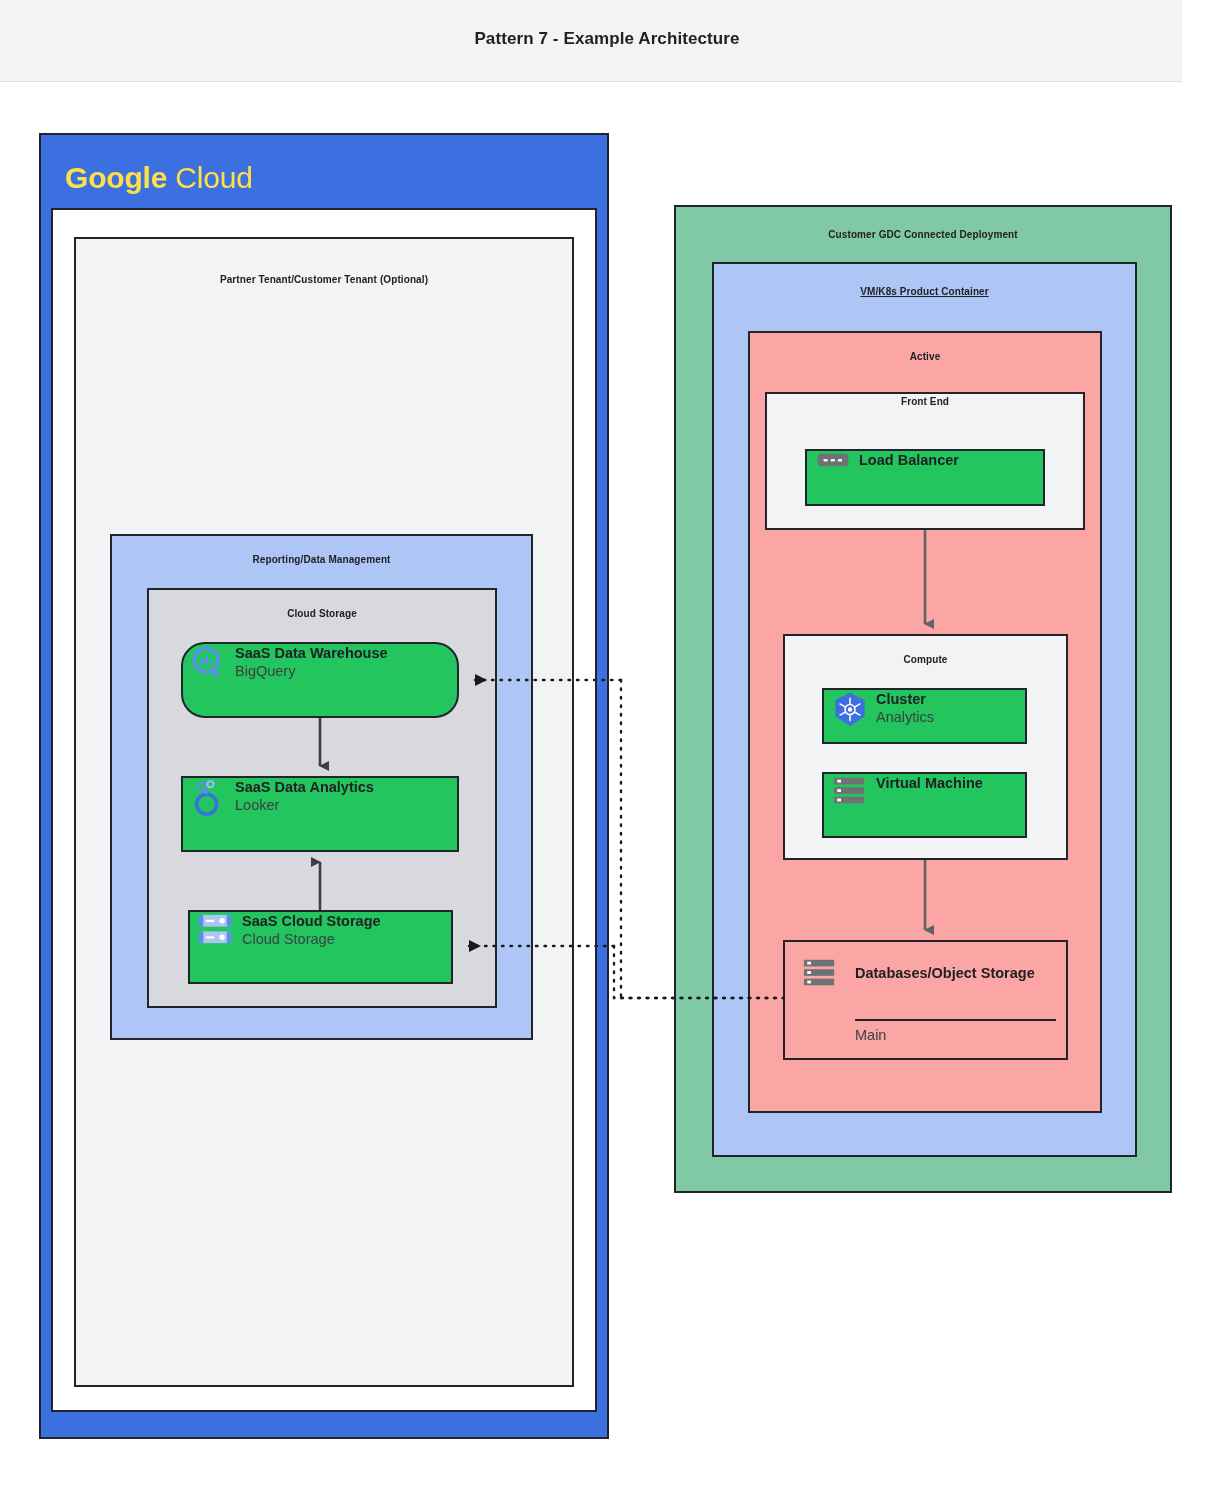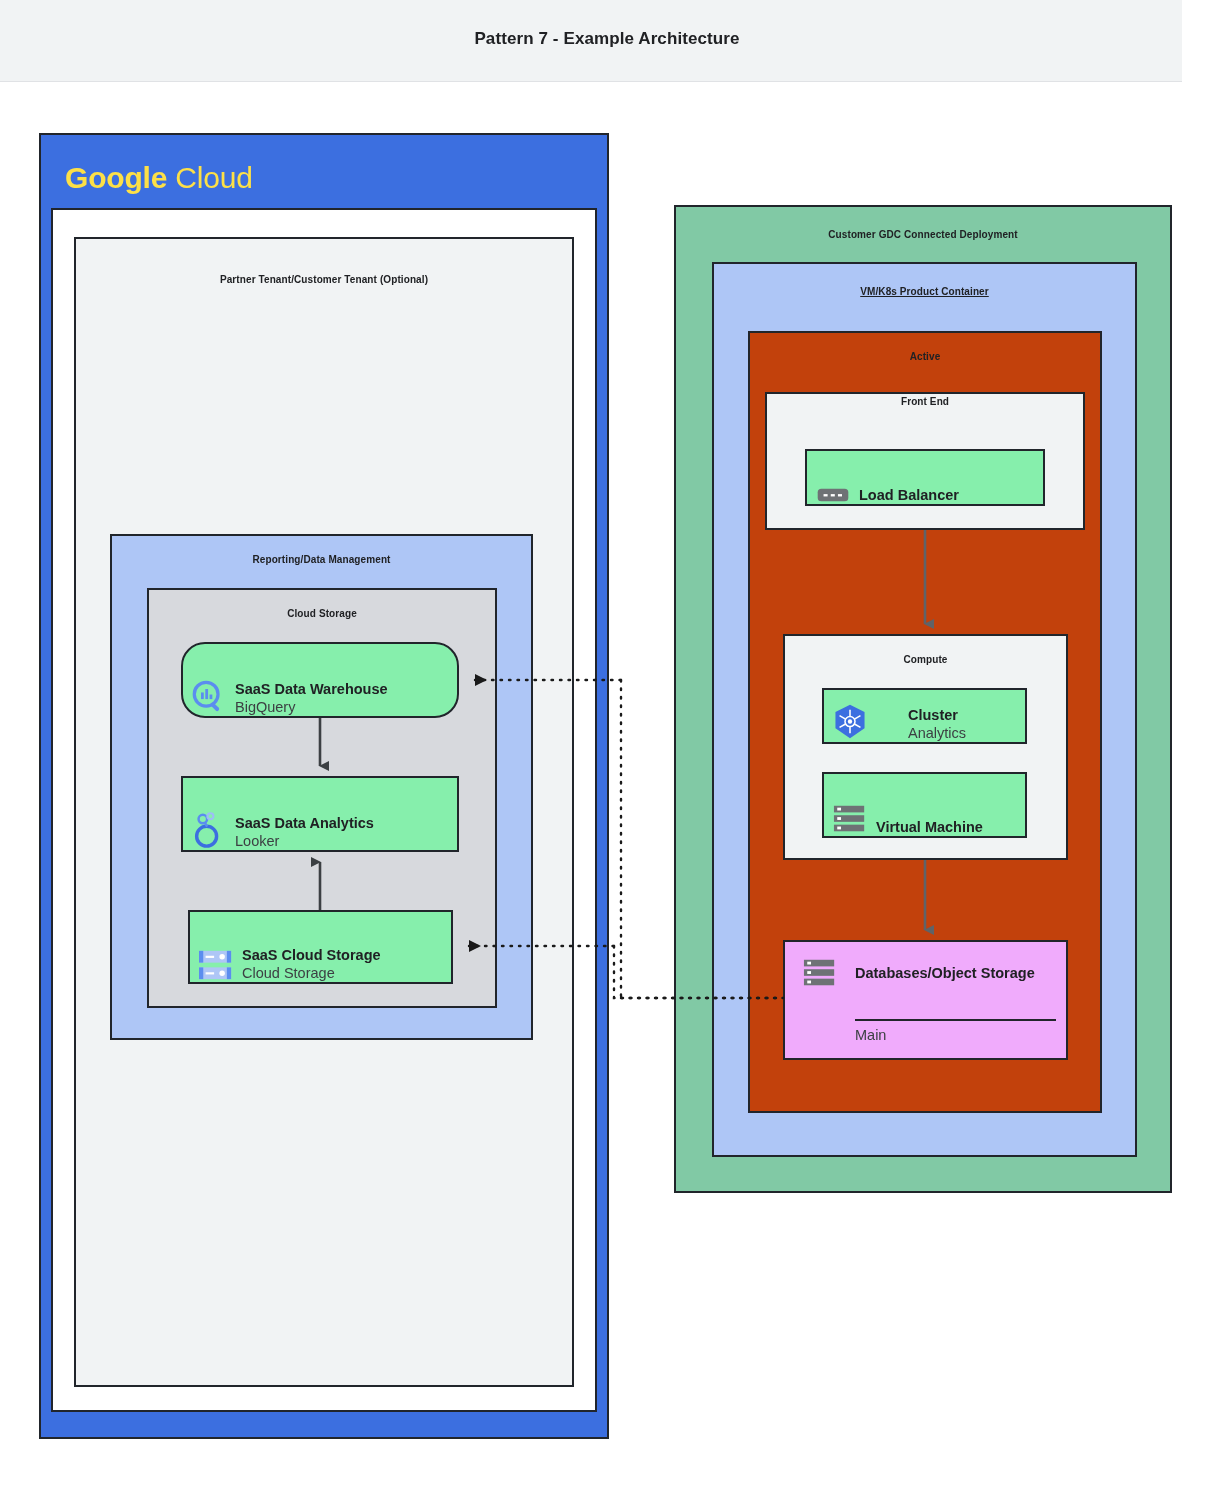--- a/index.html
+++ b/index.html
@@ -65,51 +65,51 @@
 
   .reporting   { left: 110px; top: 534px;  width: 423px;  height: 506px; background: #aec6f6; }
   .reporting > .hdr { top: 18px; }
   .cloudstore  { left: 147px; top: 588px;  width: 350px;  height: 420px; background: #d7d9dd; }
   .cloudstore > .hdr { top: 18px; }
 
   .card {
     position: absolute;
     box-sizing: border-box;
     border: 2px solid #21252b;
-    background: #86efac;
+    background: #22c55e;
     display: flex;
-    align-items: flex-end;
+    align-items: flex-start;
   }
   .card .ico { flex: 0 0 auto; width: 52px; display: flex; align-items: center; justify-content: center; }
   .card .txt { flex: 1 1 auto; }
   .card .t1  { font-size: 14.5px; font-weight: bold; color: #202124; line-height: 1.25; }
   .card .t2  { font-size: 14.5px; font-weight: normal; color: #3c4043; line-height: 1.25; }
 
   .card-bq   { left: 181px; top: 642px; width: 278px; height: 76px; border-radius: 24px; }
   .card-lk   { left: 181px; top: 776px; width: 278px; height: 76px; }
   .card-cs   { left: 188px; top: 910px; width: 265px; height: 74px; }
 
   
   .gdc        { left: 674px; top: 205px;  width: 498px;  height: 988px; background: #81c9a5; }
   .gdc > .hdr { top: 22px; }
   .vmk8s      { left: 712px; top: 262px;  width: 425px;  height: 895px; background: #aec6f6; }
   .vmk8s > .hdr { top: 22px; text-decoration: underline; }
-  .active     { left: 748px; top: 331px;  width: 354px;  height: 782px; background: #c2410c; }
+  .active     { left: 748px; top: 331px;  width: 354px;  height: 782px; background: #fca5a5; }
   .active > .hdr { top: 18px; }
   .frontend   { left: 765px; top: 392px;  width: 320px;  height: 138px; background: #f1f3f4; }
   .frontend > .hdr { top: 2px; }
   .compute    { left: 783px; top: 634px;  width: 285px;  height: 226px; background: #f1f3f4; }
   .compute > .hdr { top: 18px; }
 
   .card-lb    { left: 805px; top: 449px; width: 240px; height: 57px; }
-  .card-k8s   { left: 822px; top: 688px; width: 205px; height: 56px; gap: 32px; }
+  .card-k8s   { left: 822px; top: 688px; width: 205px; height: 56px; }
   .card-vm    { left: 822px; top: 772px; width: 205px; height: 66px; }
 
   .card-db    { left: 783px; top: 940px; width: 285px; height: 120px; border: 2px solid #21252b;
-                background: #f0abfc; position: absolute; box-sizing: border-box; display: block; }
+                background: #fca5a5; position: absolute; box-sizing: border-box; display: block; }
   .card-db .dbrow { display: flex; align-items: center; padding: 14px 0 0 0; }
   .card-db .dbrow .ico { flex: 0 0 auto; width: 70px; display: flex; align-items: center; justify-content: center; }
   .card-db .dbtitle { font-size: 14.5px; font-weight: bold; color: #202124; line-height: 1.3; }
   .card-db .dbrule { position: absolute; left: 70px; right: 10px; top: 77px; border-top: 2px solid #21252b; }
   .card-db .dbmain { position: absolute; left: 70px; top: 85px; font-size: 14.5px; color: #3c4043; }
 
   
   .svg-layer {
     position: absolute;
     left: 0; top: 0;

